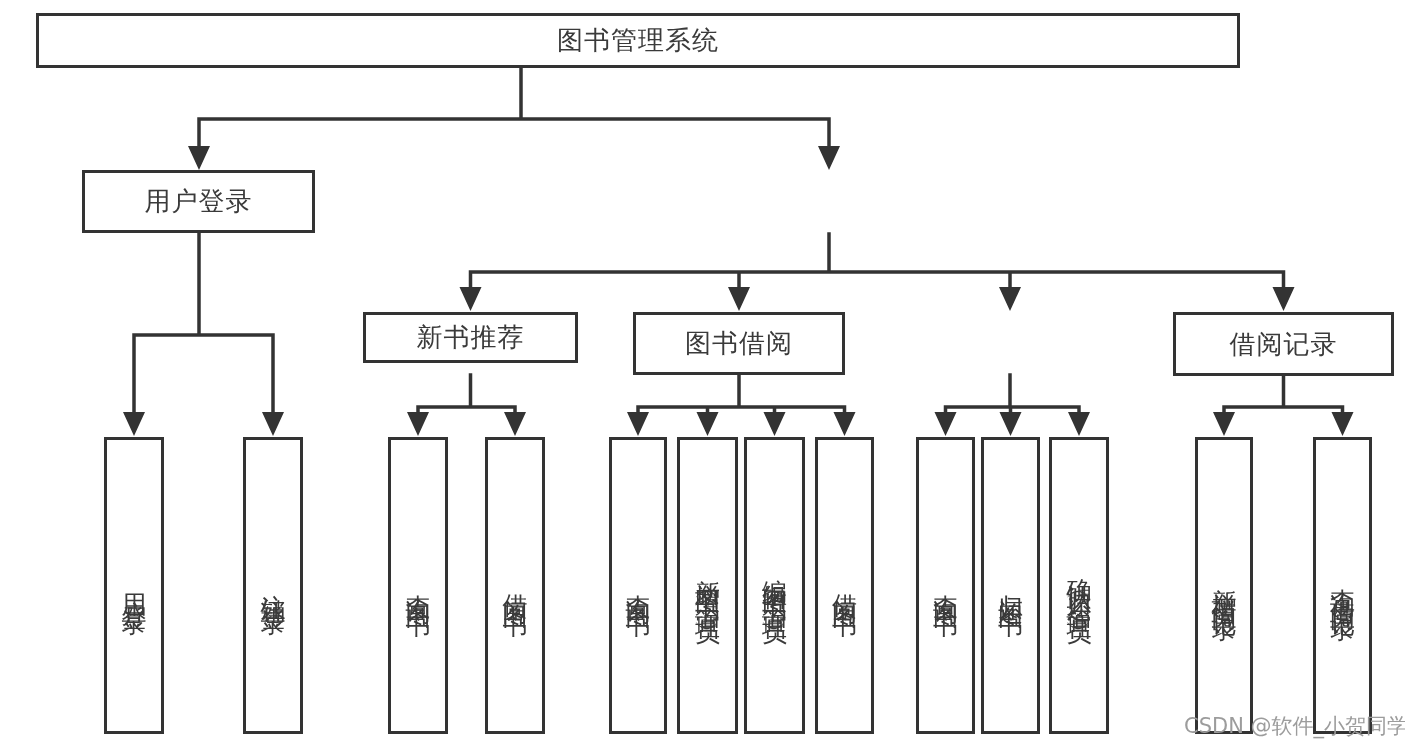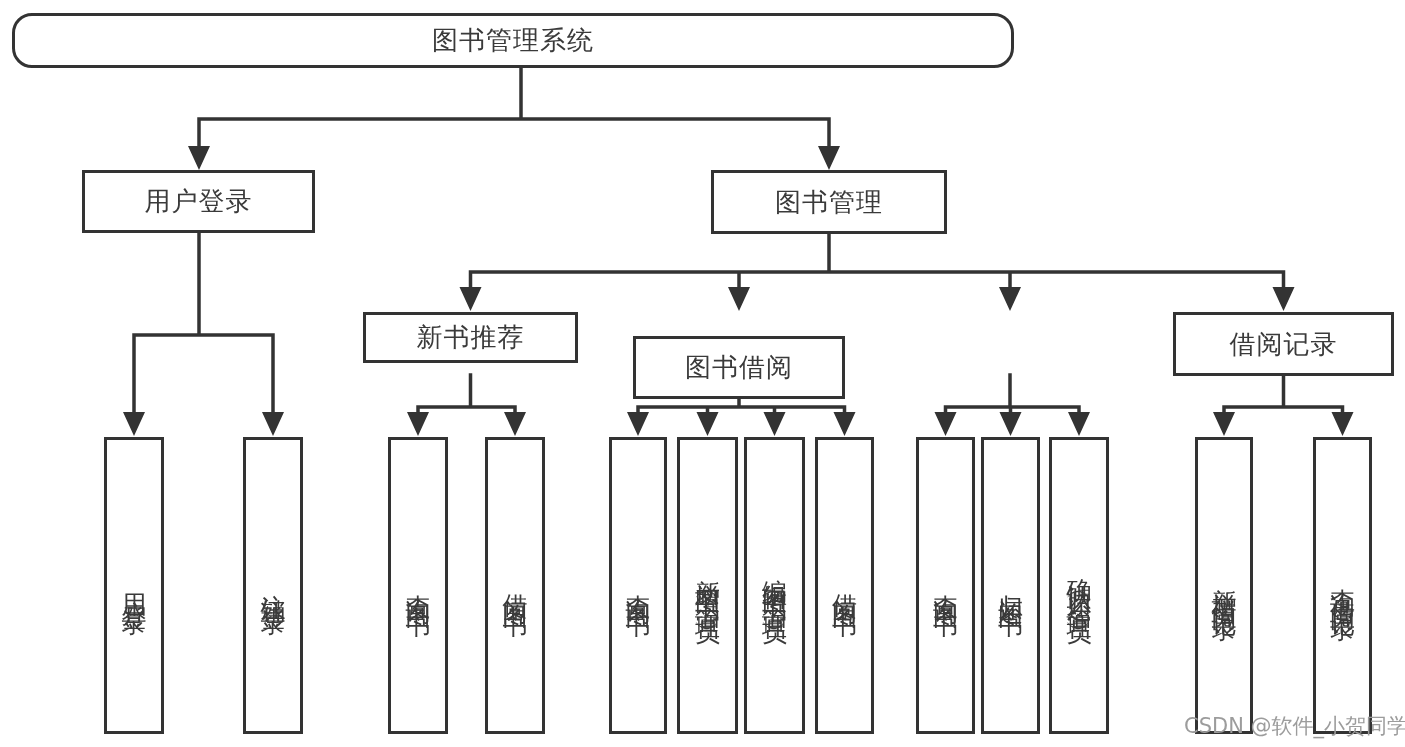--- a/index.html
+++ b/index.html
@@ -73,35 +73,32 @@
       <path d="M188 146 L210 146 L199 170 Z M818 146 L840 146 L829 170 Z"></path>
       <path d="M459.5 287 L481.5 287 L470.5 311 Z M728 287 L750 287 L739 311 Z M999 287 L1021 287 L1010 311 Z M1272.5 287 L1294.5 287 L1283.5 311 Z"></path>
       <path d="M123 412 L145 412 L134 436 Z M262 412 L284 412 L273 436 Z"></path>
       <path d="M407 412 L429 412 L418 436 Z M504 412 L526 412 L515 436 Z"></path>
       <path d="M627 412 L649 412 L638 436 Z M696.5 412 L718.5 412 L707.5 436 Z M763.5 412 L785.5 412 L774.5 436 Z M833.5 412 L855.5 412 L844.5 436 Z"></path>
       <path d="M934.5 412 L956.5 412 L945.5 436 Z M999.5 412 L1021.5 412 L1010.5 436 Z M1068 412 L1090 412 L1079 436 Z"></path>
       <path d="M1213 412 L1235 412 L1224 436 Z M1331.5 412 L1353.5 412 L1342.5 436 Z"></path>
     </g>
   </svg>
 
-  <div class="node" style="left:12px; top:13px; width:1002px; height:55px;border-radius:20px;">
+  <div class="node" style="left:36px; top:13px; width:1204px; height:55px;">
     <span class="h-label">图书管理系统</span>
   </div>
 
   <div class="node" style="left:82px; top:170px; width:233px; height:63px;">
     <span class="h-label">用户登录</span>
   </div>
-  <div class="node" style="left:711px; top:170px; width:236px; height:64px;">
-    <span class="h-label">图书管理</span>
-  </div>
 
   <div class="node" style="left:363px; top:312px; width:215px; height:51px;">
     <span class="h-label">新书推荐</span>
   </div>
-  <div class="node" style="left:633px; top:312px; width:212px; height:63px;margin-top:24px;">
+  <div class="node" style="left:633px; top:312px; width:212px; height:63px;">
     <span class="h-label">图书借阅</span>
   </div>
   <div class="node" style="left:1173px; top:312px; width:221px; height:64px;">
     <span class="h-label">借阅记录</span>
   </div>
 
   <div class="node" style="left:104px; top:437px; width:60px; height:297px;">
     <span class="v-label">用户登录</span>
   </div>
   <div class="node" style="left:243px; top:437px; width:60px; height:297px;">

